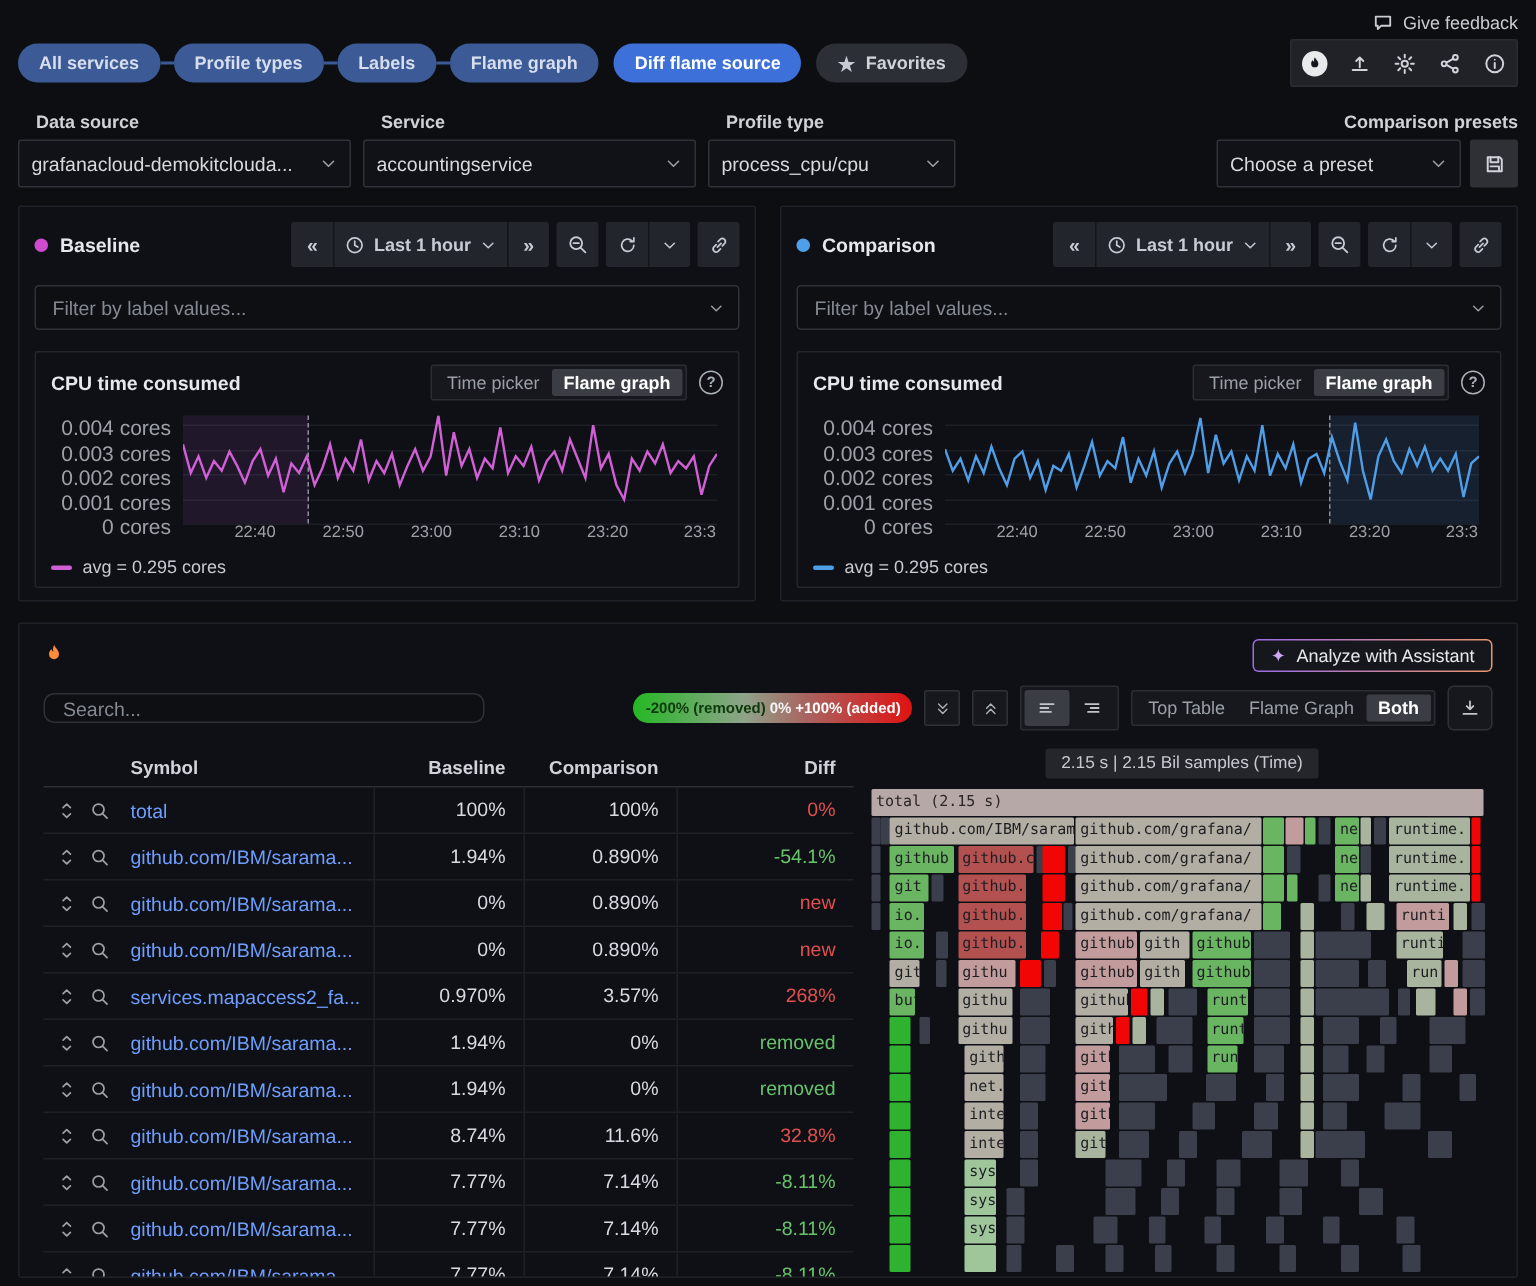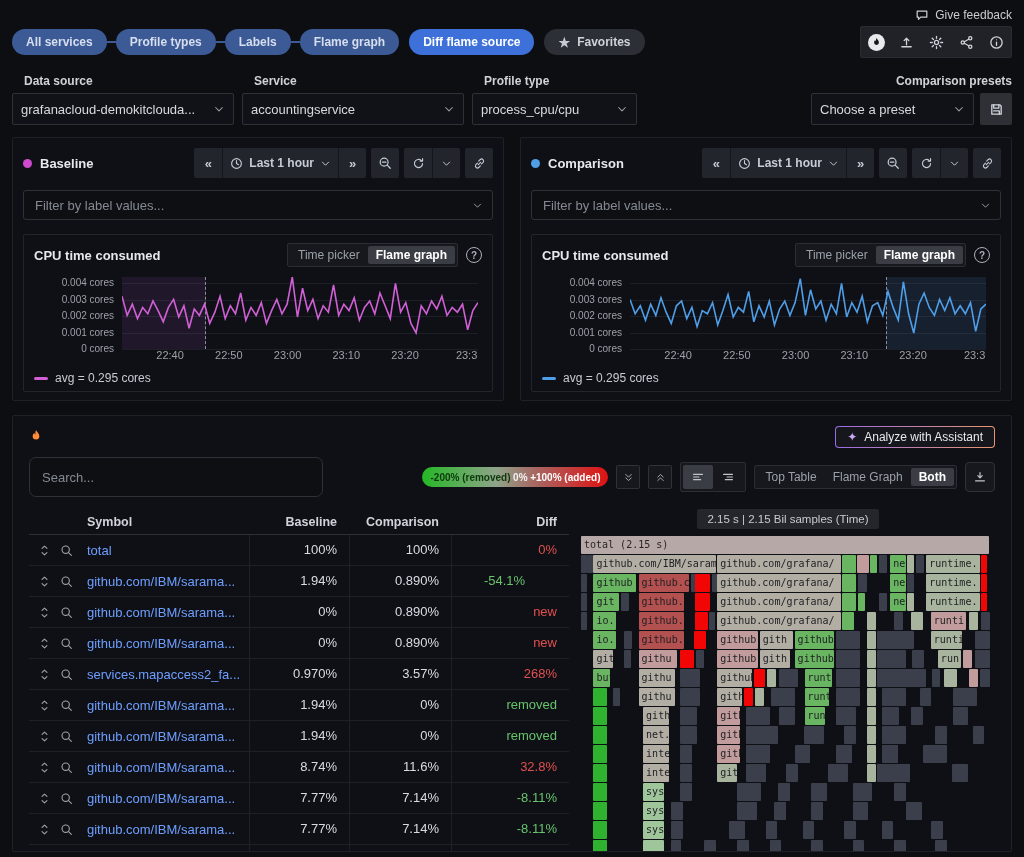--- a/index.html
+++ b/index.html
@@ -64,42 +64,42 @@
   .cphead { display:flex; justify-content:space-between; align-items:center; }
   .cptitle { font-weight:700; font-size:13px; color:#e6e8ee; }
   .cpright { display:flex; align-items:center; gap:8px; }
   .seg { display:flex; background:#17181d; border:1px solid #2a2d33; border-radius:2px; padding:2px; }
   .segbtn { font-size:12px; color:#9aa0a8; padding:2px 8px; border-radius:2px; cursor:pointer; white-space:nowrap; }
   .segbtn.active { background:#3a3d44; color:#fff; font-weight:700; }
   .helpicon { width:16px; height:16px; border:1.4px solid #aab0b8; border-radius:50%; color:#aab0b8;
               font-size:10px; font-weight:700; display:flex; align-items:center; justify-content:center; }
 
   .chart { position:relative; height:74px; margin-top:8px; }
-  .ylab { position:absolute; left:0; width:80px; text-align:right; font-size:10px; color:#9ca1a8; }
+  .ylab { position:absolute; left:0; width:80px; text-align:right; font-size:14px; color:#9ca1a8; }
   .plot { position:absolute; left:88px; right:4px; top:2px; bottom:0; }
   .grid { position:absolute; left:0; right:0; height:0; border-top:1px solid #1d1f26; }
   .plot svg { position:absolute; inset:0; width:100%; height:100%; }
   .selrect { position:absolute; top:0; bottom:0; }
   .xlabels { position:relative; height:15px; margin-left:88px; margin-right:4px; font-size:11px; color:#9ca1a8; }
   .xlabels span { position:absolute; transform:translateX(-50%); white-space:nowrap; }
   .legend { display:flex; align-items:center; gap:7px; margin-top:7px; font-size:12px; color:#c7cbd1; }
   .swatch { width:14px; height:3px; border-radius:2px; }
 
   
   .diffpanel { margin-top:14px; background:#0f1016; border:1px solid #1e2127; border-radius:2px;
                padding:10px 16px; height:437px; overflow:hidden; }
   .dhead { display:flex; justify-content:space-between; align-items:center; }
   .dtitle { display:flex; align-items:center; gap:7px; font-weight:700; font-size:13px; color:#e6e8ee; }
   .assistant { background:linear-gradient(90deg,#9b6ce8,#e8956c); padding:1px; border-radius:4px; display:inline-flex; cursor:pointer; }
   .assistant .inner { background:#16171c; border-radius:3px; display:flex; align-items:center; gap:7px; padding:3px 11px;
                       font-size:12px; color:#e6e8ee; }
   .assistant .spark { color:#c9a7f2; font-size:12px; }
 
   .difftools { display:flex; align-items:center; gap:8px; margin-top:9px; }
-  .searchbox { width:294px; height:40px; border:1px solid #2e3238; border-radius:7px; background:#0e0f13;
+  .searchbox { width:294px; height:20px; border:1px solid #2e3238; border-radius:7px; background:#0e0f13;
                display:flex; align-items:center; padding:0 10px; }
   .searchbox input { flex:1; background:transparent; border:none; outline:none; color:#d8d9dd; font-size:13px; font-family:inherit; }
   .searchbox input::placeholder { color:#848a93; }
   .scale { width:186px; height:20px; border-radius:10px; display:flex; align-items:center; justify-content:space-between;
            padding:0 8px; font-size:10px; font-weight:700;
            background:linear-gradient(90deg,#25b825 0%,#8fa38a 40%,#a86460 62%,#e01212 100%); }
   .scale .l { color:#0c3a0c; } .scale .m { color:#f2f3f5; } .scale .r { color:#fff; }
   .minibtn { width:24px; height:24px; border:1px solid #2e3238; border-radius:2px; background:#17181d;
              display:flex; align-items:center; justify-content:center; color:#aab0b8; cursor:pointer; }
   .aligngroup { display:flex; background:#17181d; border:1px solid #2a2d33; border-radius:2px; padding:2px; }
@@ -600,21 +600,21 @@
                 <span>
                   <svg class="ic" width="13" height="13" viewBox="0 0 16 16">
                     <circle cx="7" cy="7" r="4.5"></circle>
                     <path d="M10.5 10.5L14 14"></path>
                   </svg>
                 </span>
               </span>
               <span class="cell sym">github.com/IBM/sarama...</span>
               <span class="cell num">1.94%</span>
               <span class="cell num">0.890%</span>
-              <span class="cell diffc" style="color: rgb(103, 196, 107); text-align: center;">-54.1%</span>
+              <span class="cell diffc" style="color: rgb(103, 196, 107);">-54.1%</span>
             </div>
             <div class="trow">
               <span class="cell ctrl">
                 <span>
                   <svg class="ic" width="13" height="13" viewBox="0 0 16 16">
                     <path d="M5 5.5l3-3 3 3"></path>
                     <path d="M5 10.5l3 3 3-3"></path>
                   </svg>
                 </span>
                 <span>

